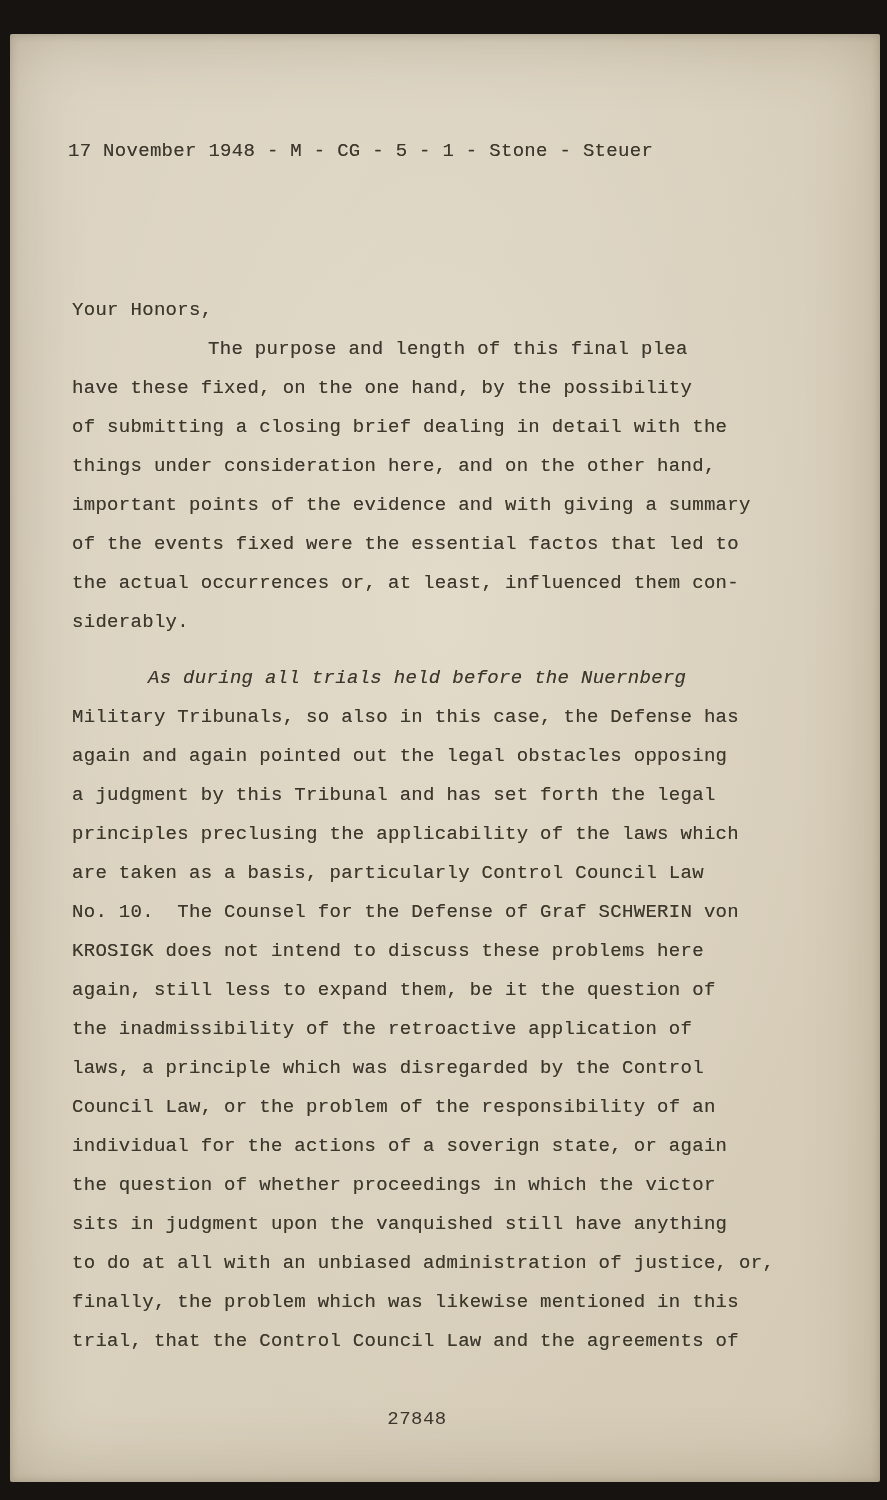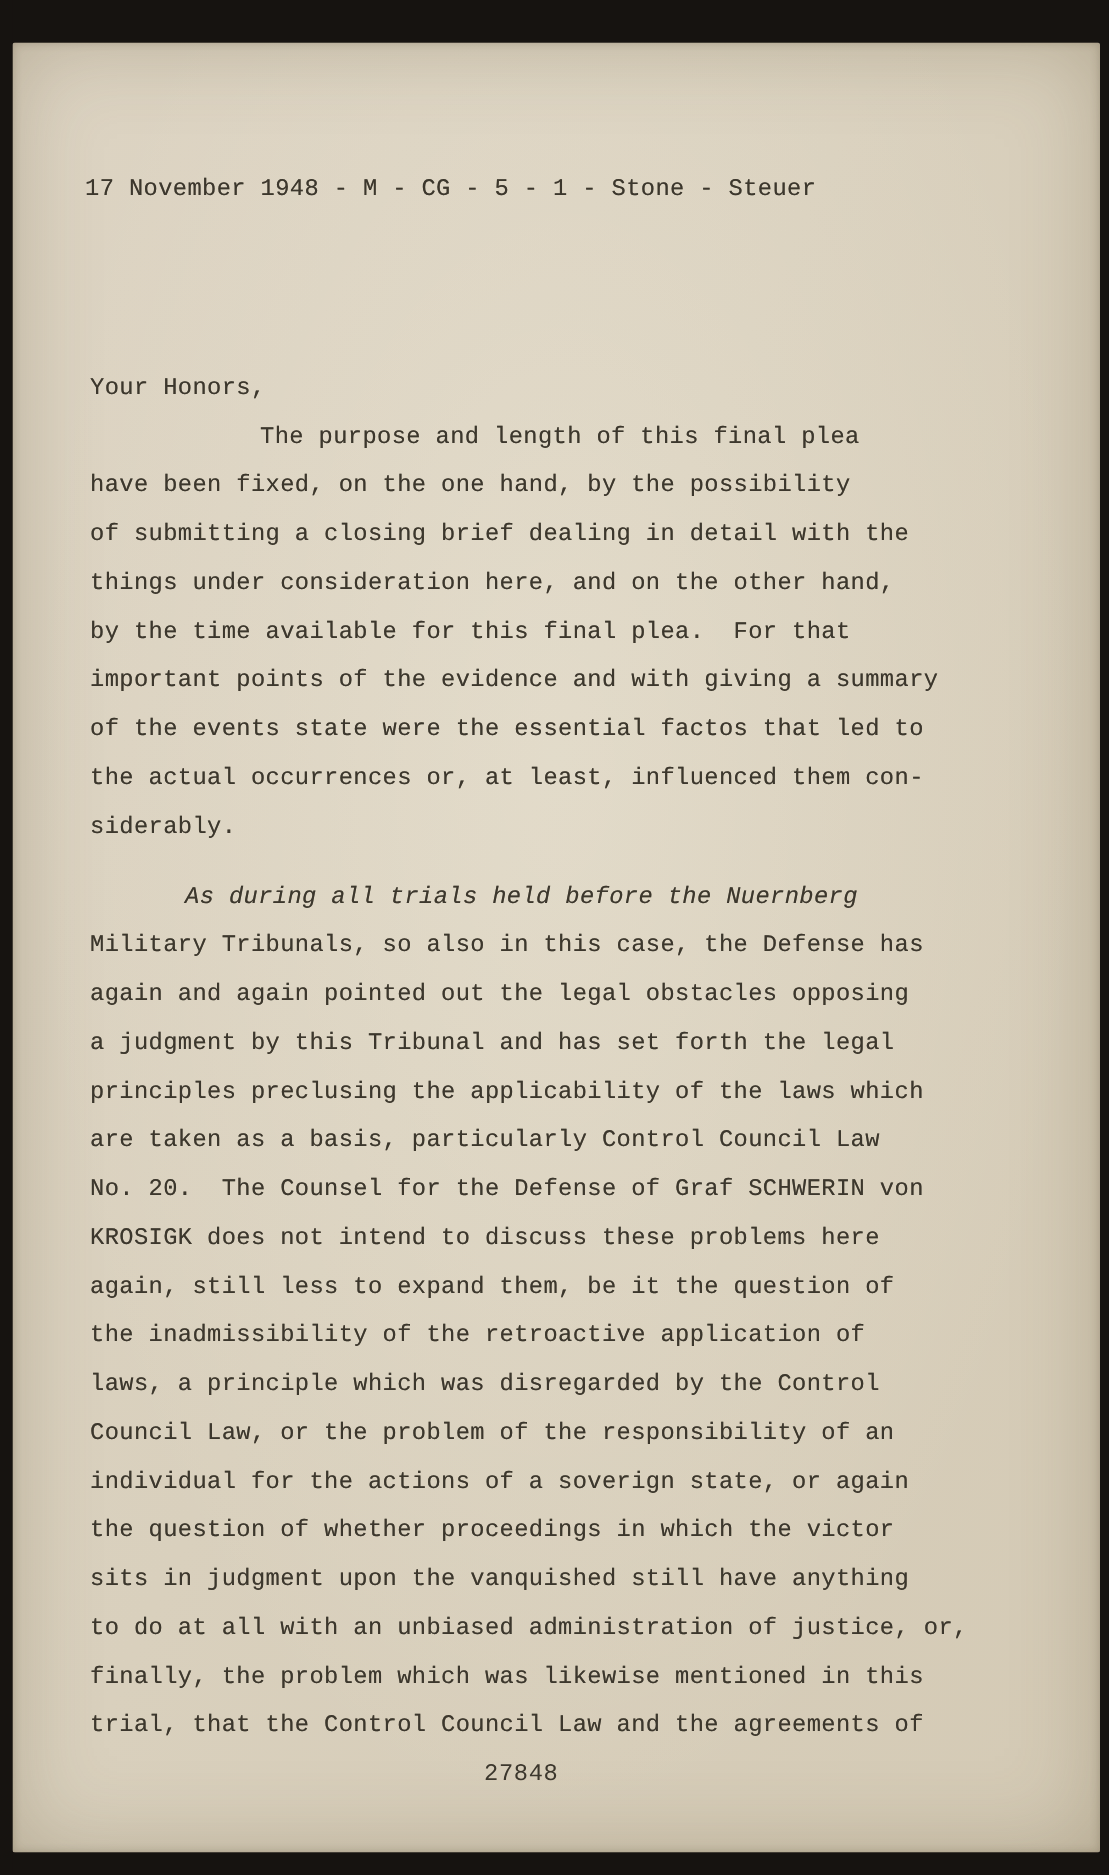--- a/index.html
+++ b/index.html
@@ -82,35 +82,34 @@
 
 <div class="paper">
 
   <div class="doc-header">
     <div class="tline">17 November 1948 - M - CG - 5 - 1 - Stone - Steuer</div>
   </div>
 
   <div class="doc-body">
     <div class="tline">Your Honors,</div>
     <div class="tline indent-a">The purpose and length of this final plea</div>
-    <div class="tline">have been fixed, on the one hand, by the possibility</div>
+    <div class="tline">have these fixed, on the one hand, by the possibility</div>
     <div class="tline">of submitting a closing brief dealing in detail with the</div>
     <div class="tline">things under consideration here, and on the other hand,</div>
-    <div class="tline">by the time available for this final plea.  For that</div>
     <div class="tline">important points of the evidence and with giving a summary</div>
-    <div class="tline">of the events state were the essential factos that led to</div>
+    <div class="tline">of the events fixed were the essential factos that led to</div>
     <div class="tline">the actual occurrences or, at least, influenced them con-</div>
     <div class="tline">siderably.</div>
     <div class="tline indent-b para-gap">As during all trials held before the Nuernberg</div>
     <div class="tline">Military Tribunals, so also in this case, the Defense has</div>
     <div class="tline">again and again pointed out the legal obstacles opposing</div>
     <div class="tline">a judgment by this Tribunal and has set forth the legal</div>
     <div class="tline">principles preclusing the applicability of the laws which</div>
     <div class="tline">are taken as a basis, particularly Control Council Law</div>
-    <div class="tline">No. 20.  The Counsel for the Defense of Graf SCHWERIN von</div>
+    <div class="tline">No. 10.  The Counsel for the Defense of Graf SCHWERIN von</div>
     <div class="tline">KROSIGK does not intend to discuss these problems here</div>
     <div class="tline">again, still less to expand them, be it the question of</div>
     <div class="tline">the inadmissibility of the retroactive application of</div>
     <div class="tline">laws, a principle which was disregarded by the Control</div>
     <div class="tline">Council Law, or the problem of the responsibility of an</div>
     <div class="tline">individual for the actions of a soverign state, or again</div>
     <div class="tline">the question of whether proceedings in which the victor</div>
     <div class="tline">sits in judgment upon the vanquished still have anything</div>
     <div class="tline">to do at all with an unbiased administration of justice, or,</div>
     <div class="tline">finally, the problem which was likewise mentioned in this</div>

